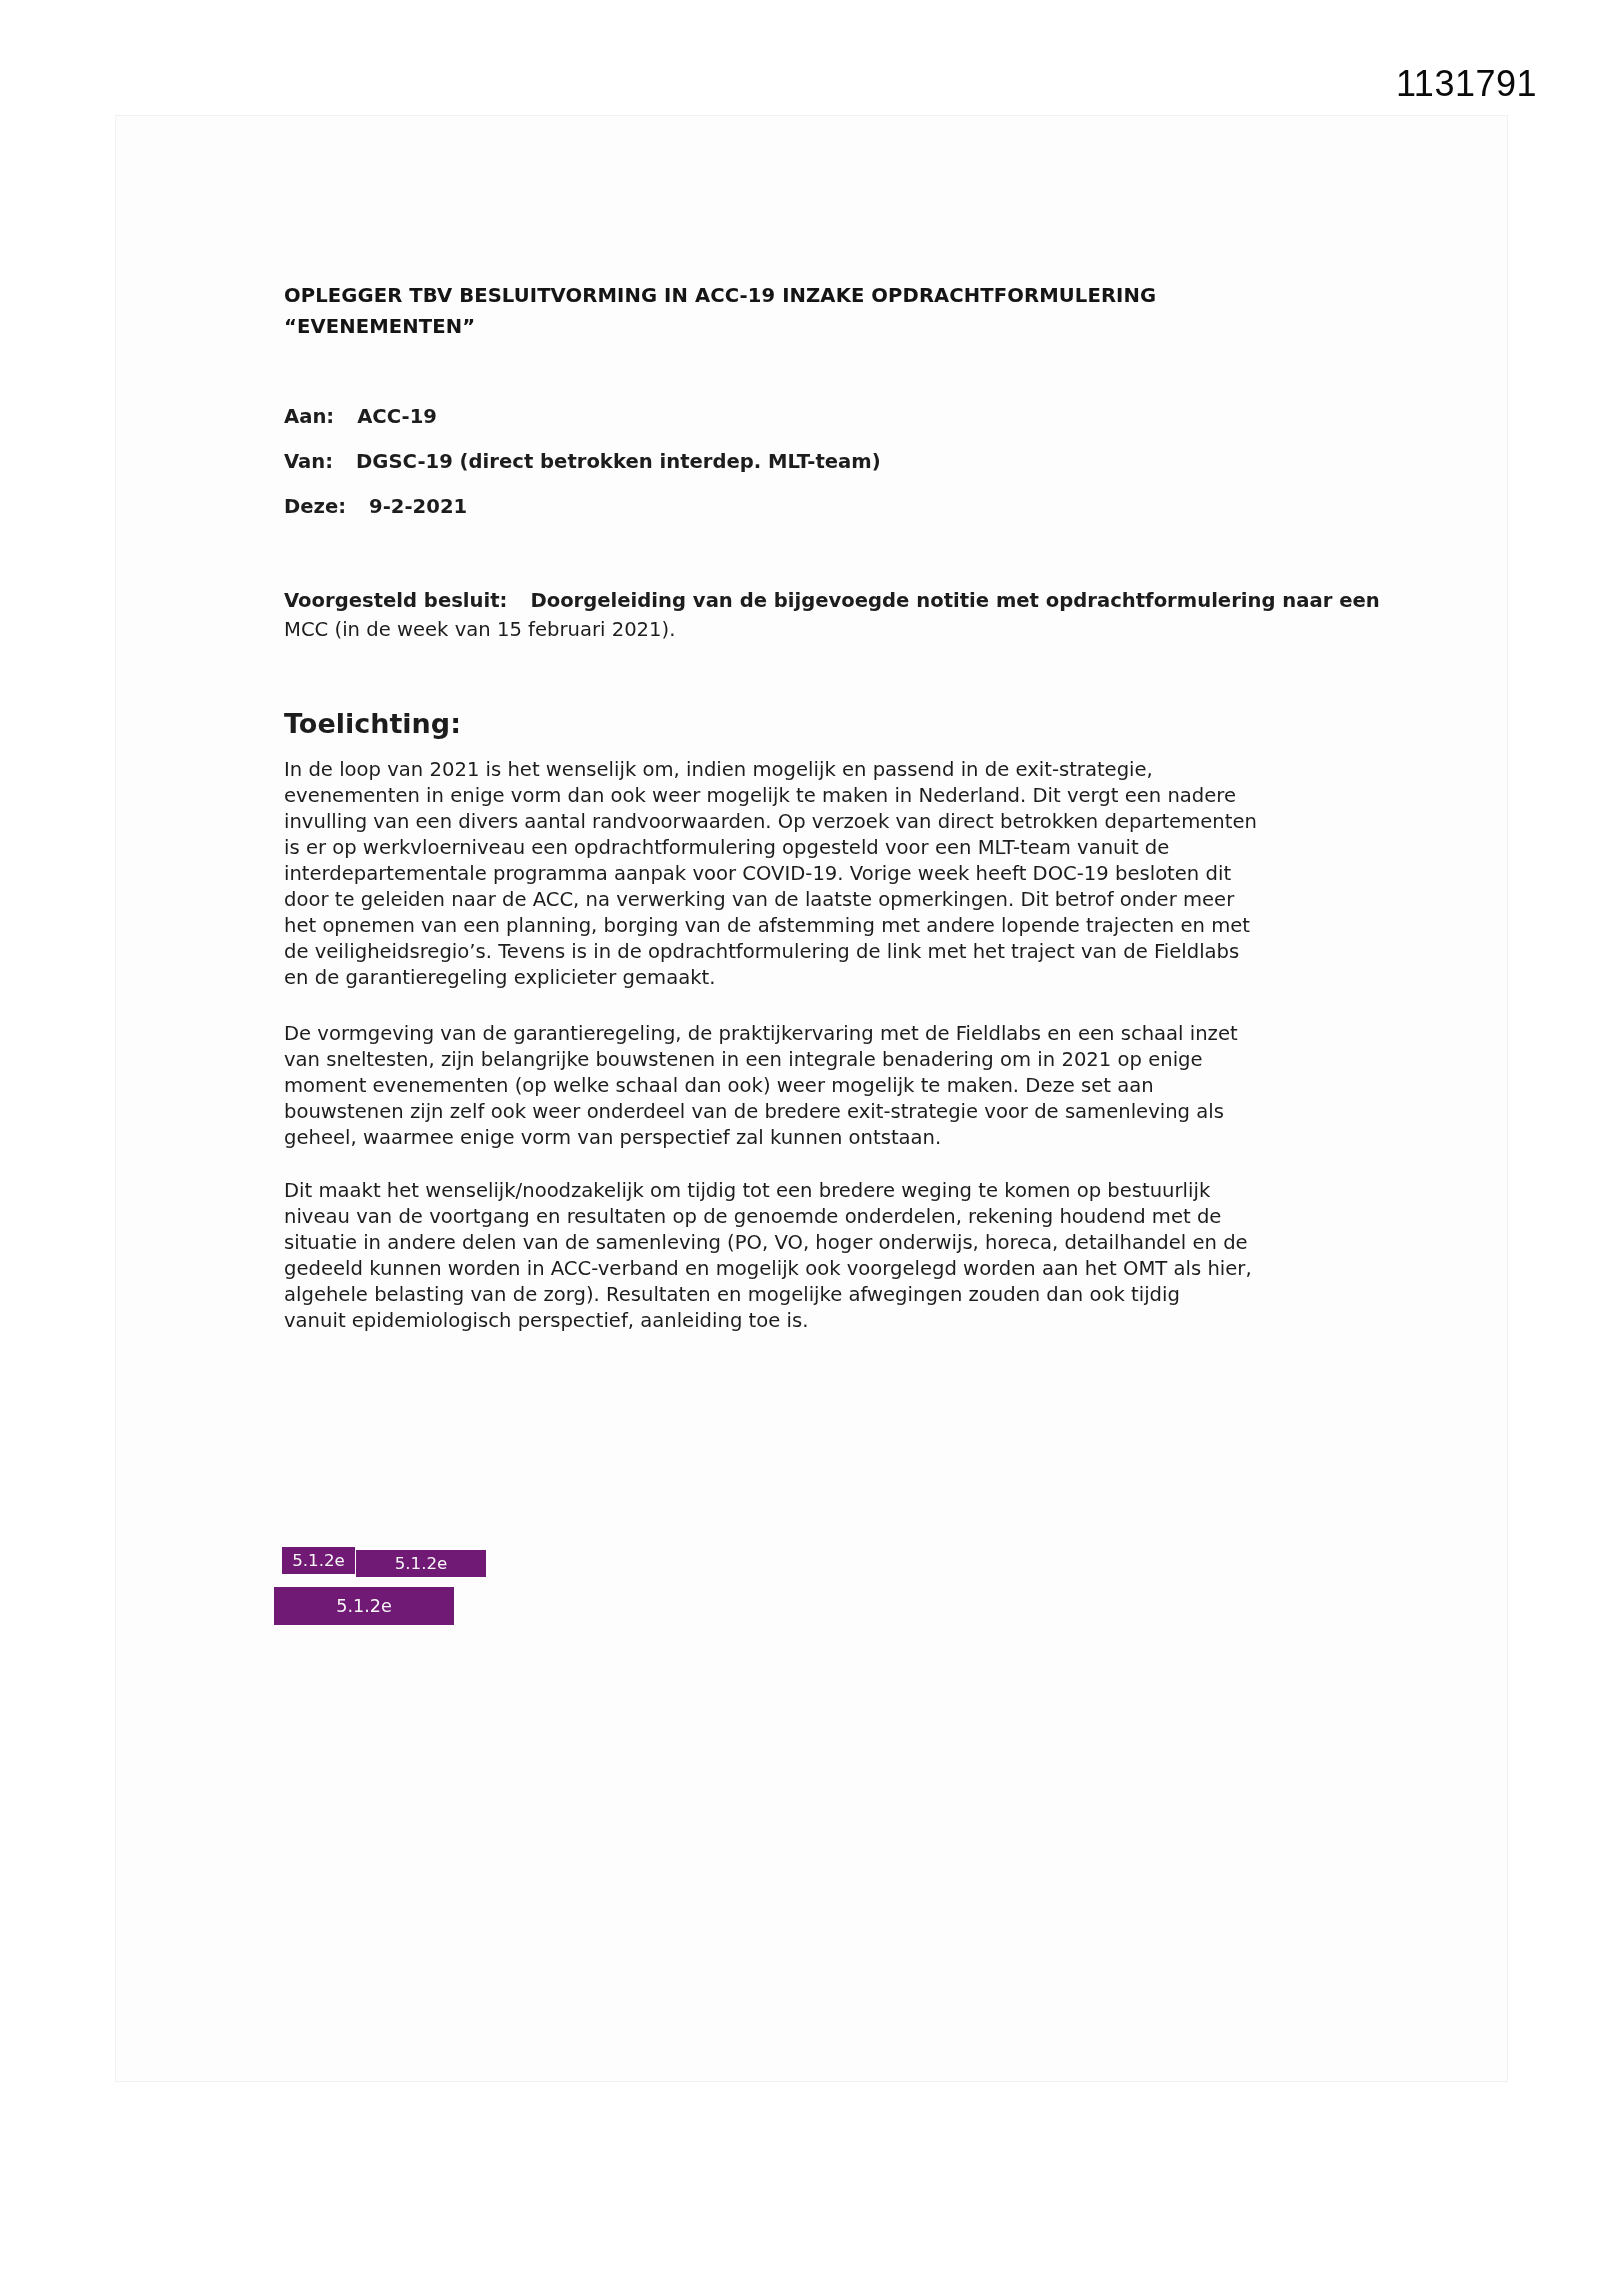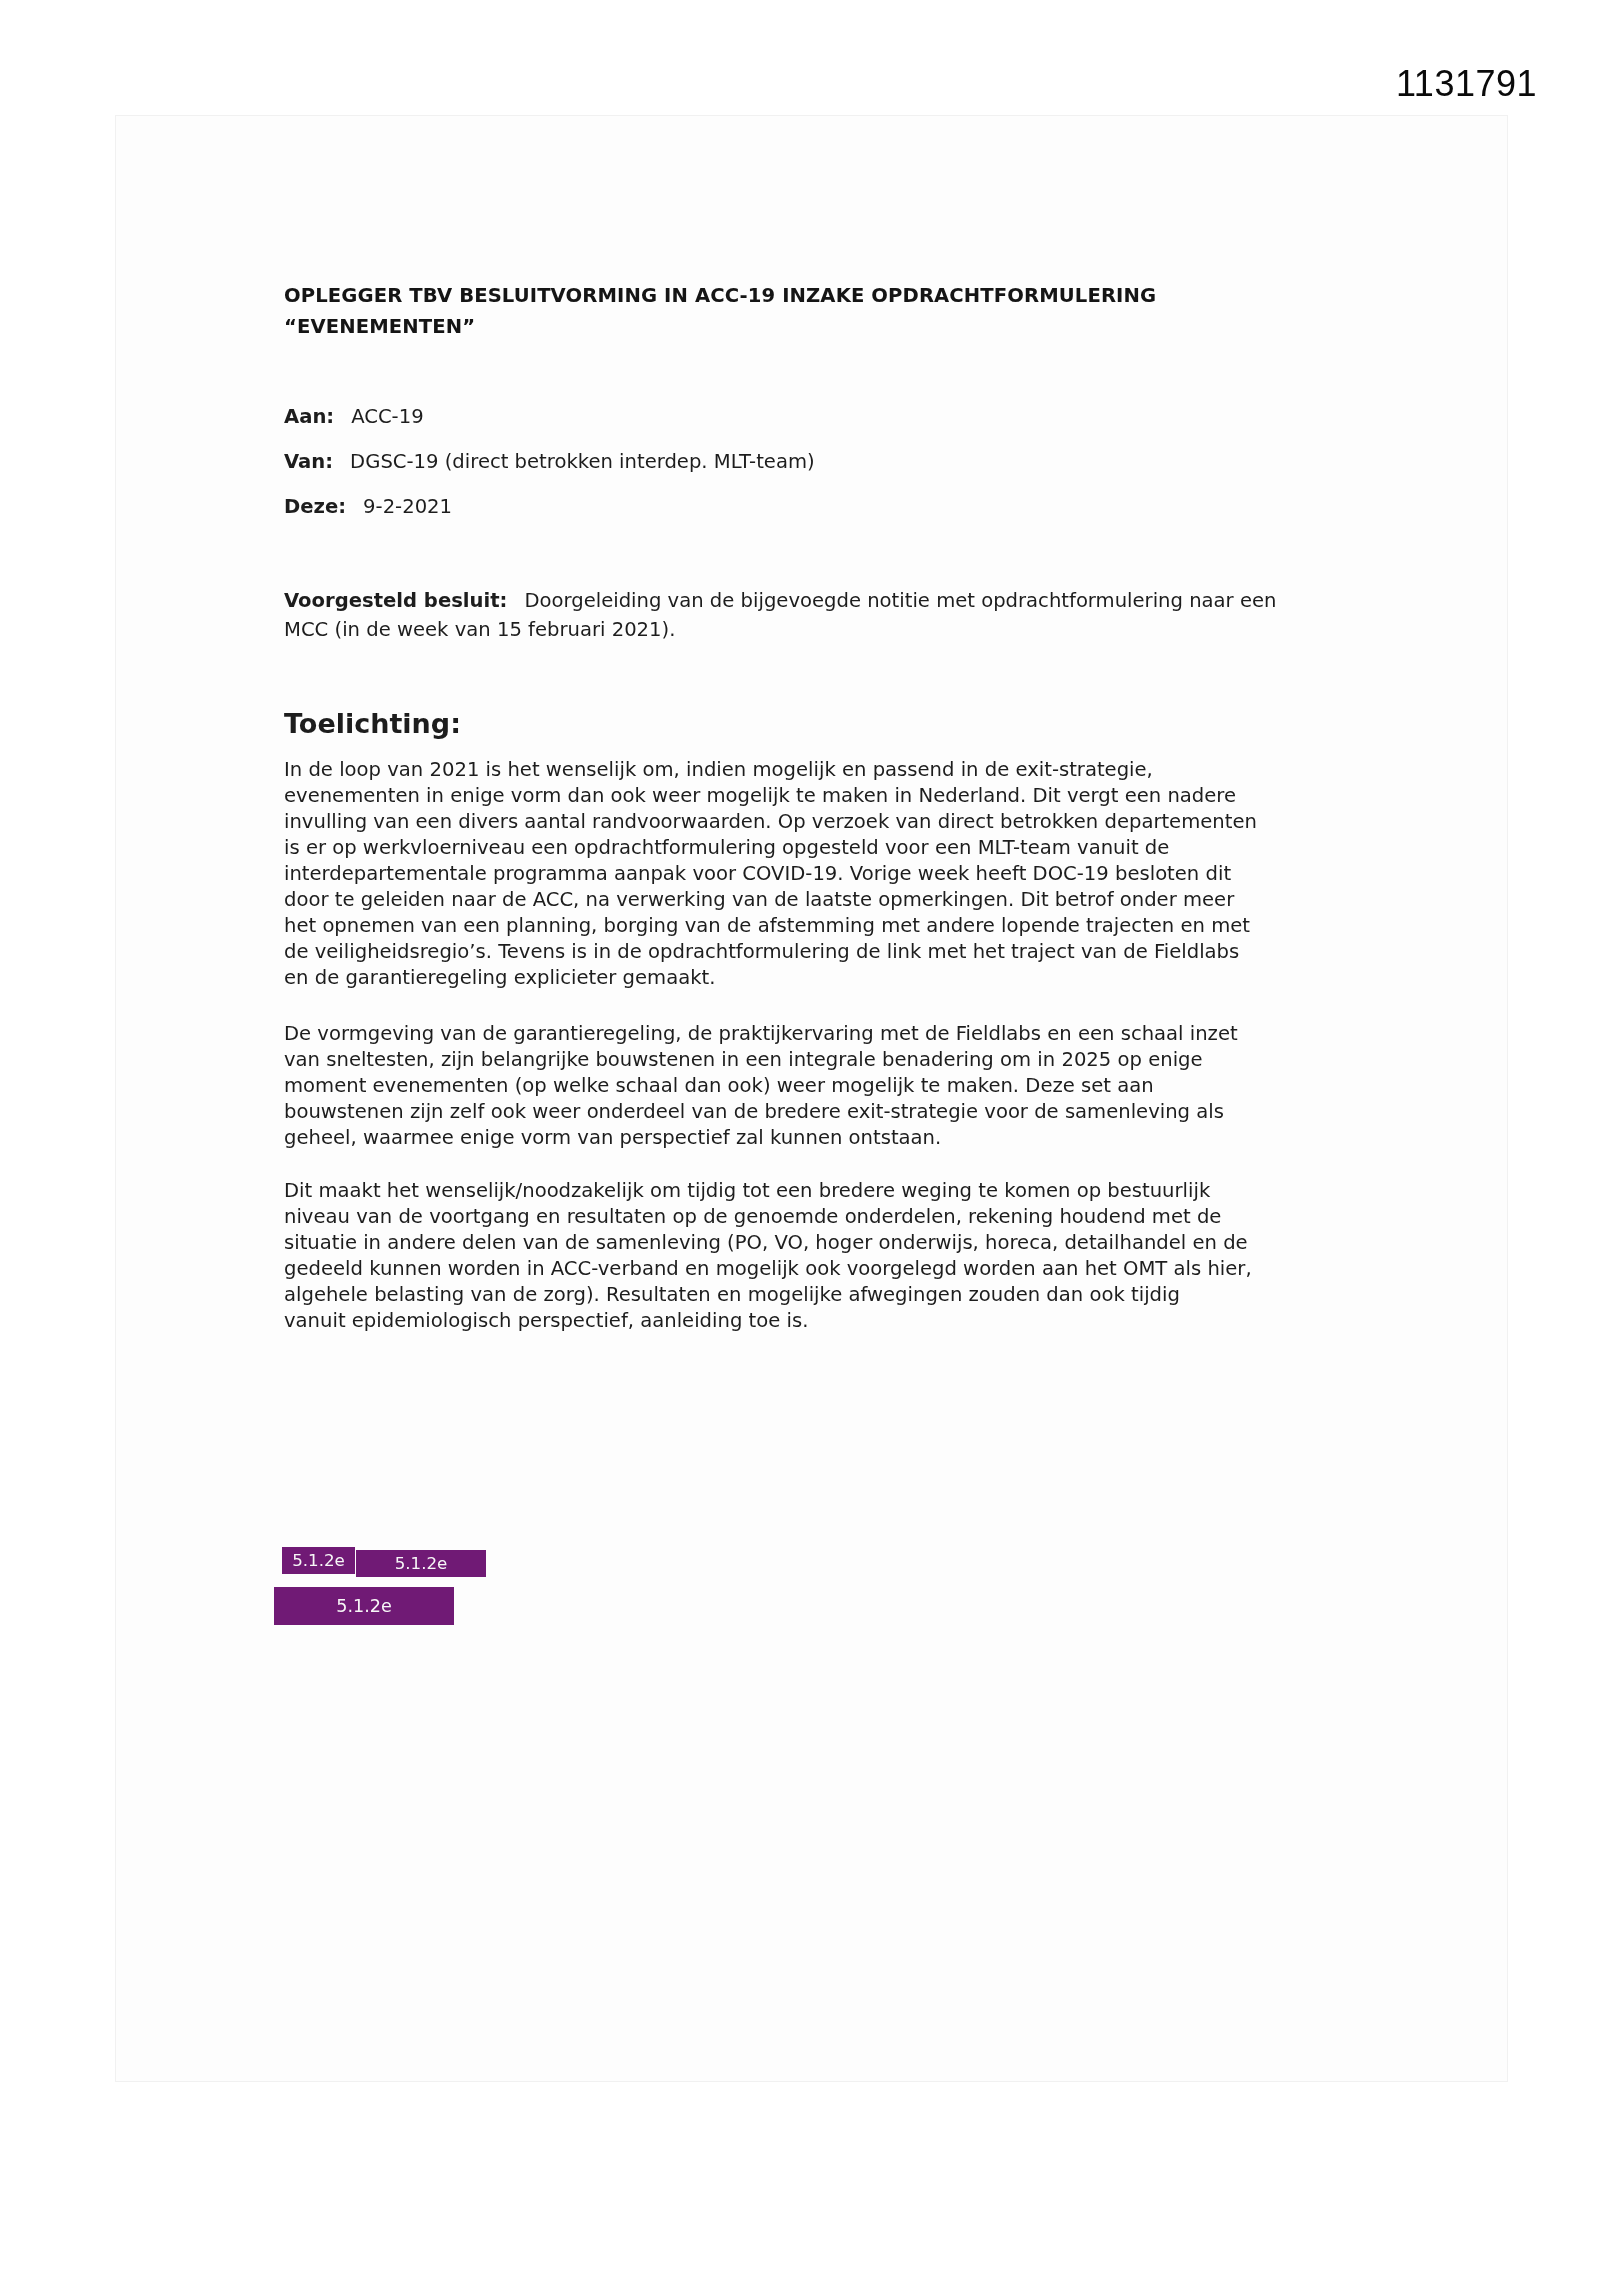--- a/index.html
+++ b/index.html
@@ -34,21 +34,21 @@
     line-height: 31px;
     color: #151515;
     letter-spacing: 0.1px;
   }
   .title .line, .para .line, .besluit .line { white-space: nowrap; }
   .meta { left: 284px; font-size: 19.6px; white-space: nowrap; }
   .meta-aan   { top: 405px; }
   .meta-van   { top: 450px; }
   .meta-datum { top: 495px; }
   .b { font-weight: bold; }
-  .val { margin-left: 17px; }
+  .val { margin-left: 23px; font-weight: bold; }
   .besluit {
     left: 284px; top: 586px;
     font-size: 19.6px;
     line-height: 29px;
   }
   .heading {
     left: 284px; top: 708px;
     font-weight: bold;
     font-size: 27px;
   }
@@ -109,21 +109,21 @@
   <div class="line">is er op werkvloerniveau een opdrachtformulering opgesteld voor een MLT-team vanuit de</div>
   <div class="line">interdepartementale programma aanpak voor COVID-19. Vorige week heeft DOC-19 besloten dit</div>
   <div class="line">door te geleiden naar de ACC, na verwerking van de laatste opmerkingen. Dit betrof onder meer</div>
   <div class="line">het opnemen van een planning, borging van de afstemming met andere lopende trajecten en met</div>
   <div class="line">de veiligheidsregio’s. Tevens is in de opdrachtformulering de link met het traject van de Fieldlabs</div>
   <div class="line">en de garantieregeling explicieter gemaakt.</div>
 </div>
 
 <div class="abs para para-2">
   <div class="line">De vormgeving van de garantieregeling, de praktijkervaring met de Fieldlabs en een schaal inzet</div>
-  <div class="line">van sneltesten, zijn belangrijke bouwstenen in een integrale benadering om in 2025 op enige</div>
+  <div class="line">van sneltesten, zijn belangrijke bouwstenen in een integrale benadering om in 2021 op enige</div>
   <div class="line">moment evenementen (op welke schaal dan ook) weer mogelijk te maken. Deze set aan</div>
   <div class="line">bouwstenen zijn zelf ook weer onderdeel van de bredere exit-strategie voor de samenleving als</div>
   <div class="line">geheel, waarmee enige vorm van perspectief zal kunnen ontstaan.</div>
 </div>
 
 <div class="abs para para-3">
   <div class="line">Dit maakt het wenselijk/noodzakelijk om tijdig tot een bredere weging te komen op bestuurlijk</div>
   <div class="line">niveau van de voortgang en resultaten op de genoemde onderdelen, rekening houdend met de</div>
   <div class="line">situatie in andere delen van de samenleving (PO, VO, hoger onderwijs, horeca, detailhandel en de</div>
   <div class="line">gedeeld kunnen worden in ACC-verband en mogelijk ook voorgelegd worden aan het OMT als hier,</div>

